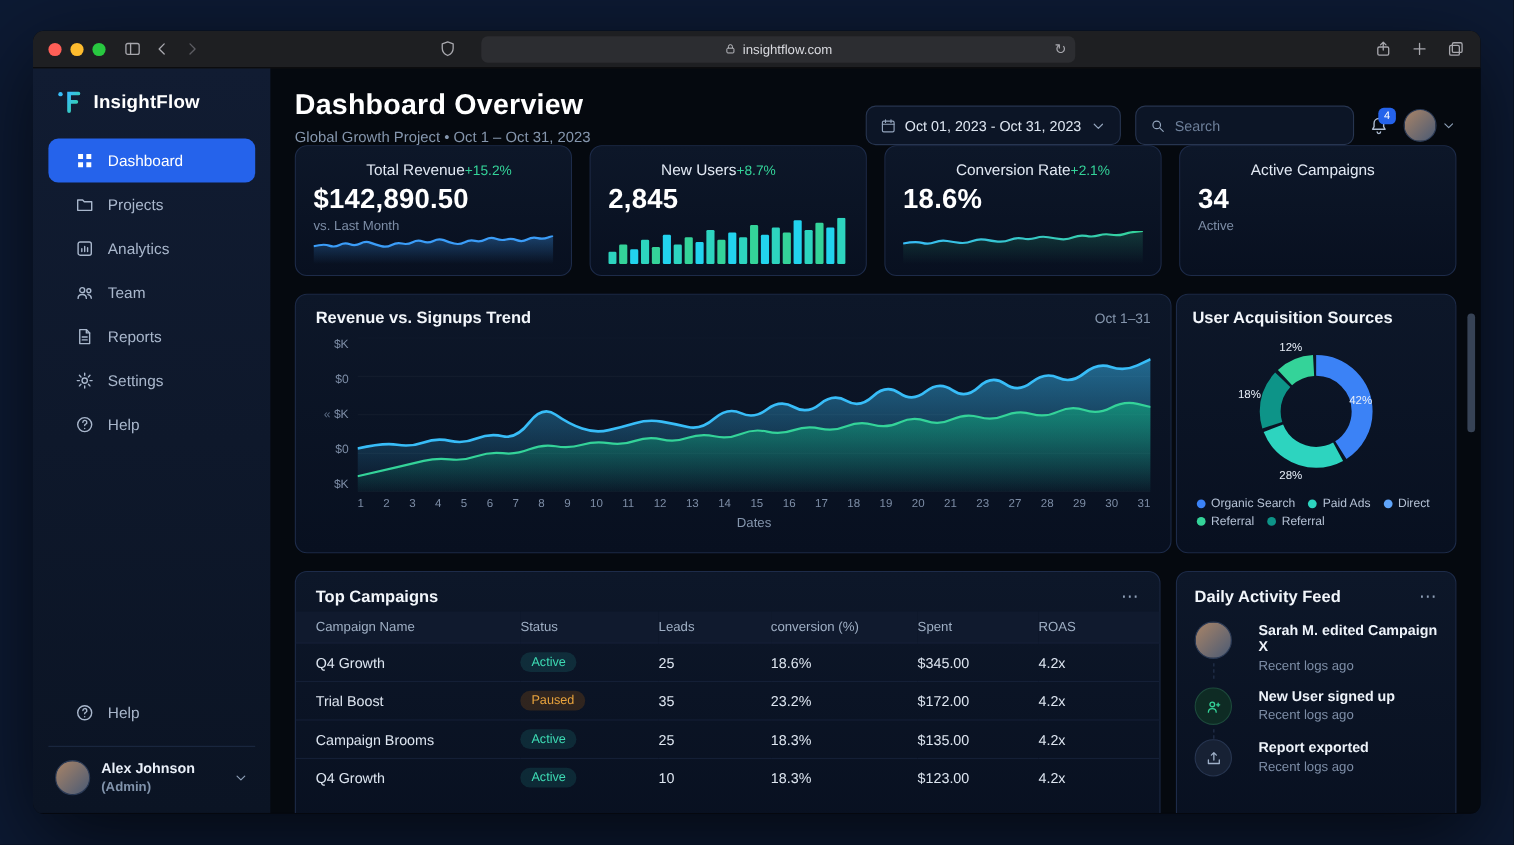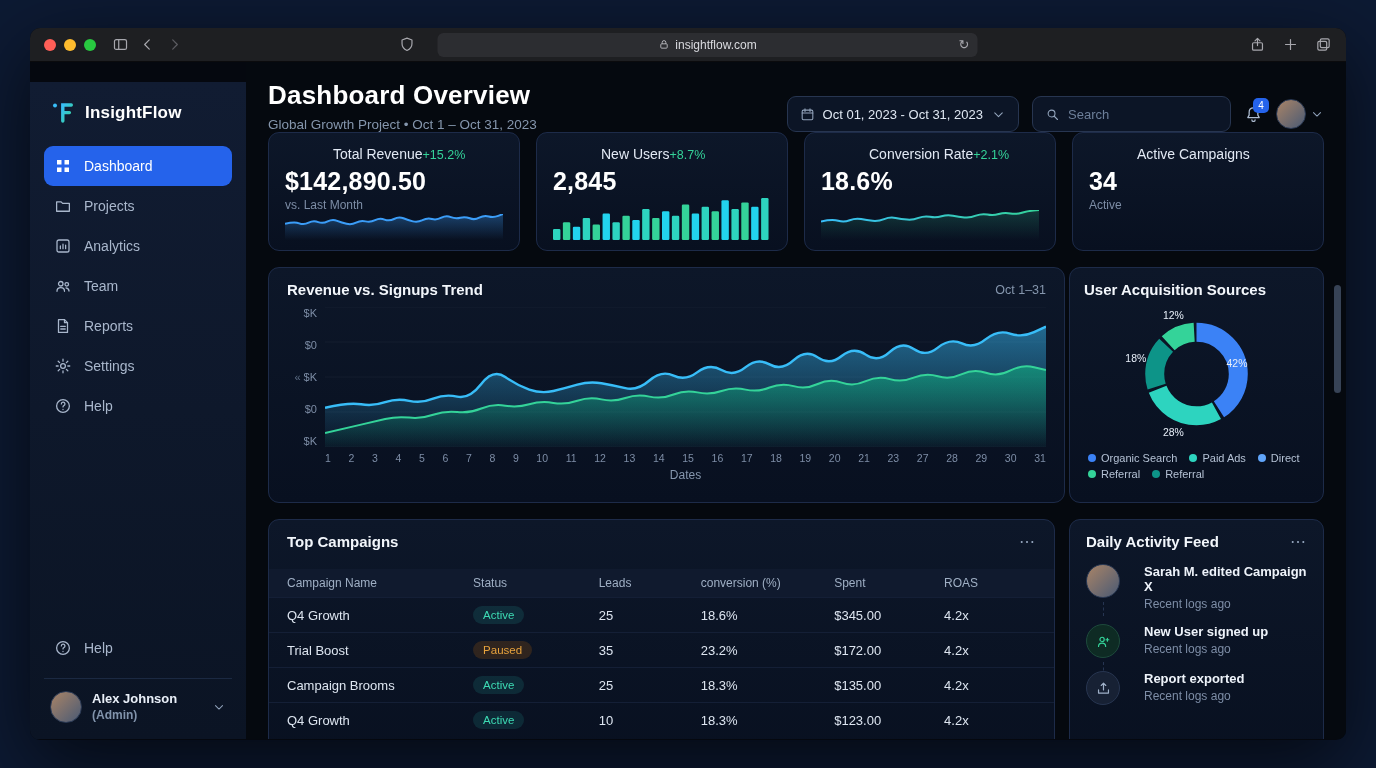--- a/index.html
+++ b/index.html
@@ -26,24 +26,24 @@
   .urlbar { width:540px; height:24px; background:#2c2d31; border-radius:6px;
             display:flex; align-items:center; justify-content:center; gap:6px;
             color:#d9dadf; font-size:12px; position:relative;margin-left:12px; }
   .urlbar svg { width:11px; height:11px; stroke:#c9cacf; fill:none; stroke-width:1.8; }
   .refresh { position:absolute; right:8px; color:#a7a7ad; font-size:13px; }
   .chrome-right { margin-left:auto; display:flex; gap:16px; }
 
   
   .app { display:flex; height:677px; }
   .sidebar { width:216px; background:linear-gradient(180deg,#111c32,#0b1424);
-             display:flex; flex-direction:column; padding:18px 14px 14px;margin-top:20px; }
+             display:flex; flex-direction:column; padding:18px 14px 14px; }
   .brand { display:flex; align-items:center; gap:9px; padding:0 6px; margin-bottom:20px; }
   .brand-name { color:#fff; font-weight:700; font-size:17px; letter-spacing:.2px; }
-  .nav-item { display:flex; align-items:center; gap:12px; height:40px; padding:0 10px;
+  .nav-item { display:flex; align-items:center; gap:12px; height:40px; padding:0 24px;
               border-radius:9px; color:#a9b7cc; font-size:14px; cursor:pointer; }
   .nav-item svg { width:18px; height:18px; stroke:currentColor; fill:none; stroke-width:1.7;
                   stroke-linecap:round; stroke-linejoin:round; flex-shrink:0; }
   .nav-item.active { background:#2563eb; color:#fff; }
   .sidebar-bottom { margin-top:auto; }
   .user-row { display:flex; align-items:center; gap:10px; padding:12px 6px 2px;
               border-top:1px solid #1b2942; margin-top:10px; }
   .avatar { border-radius:50%; background:linear-gradient(135deg,#a98467,#4a5a74);
             border:1px solid #2b3a55; flex-shrink:0; }
   .av-32{width:32px;height:32px} .av-30{width:30px;height:30px}
@@ -108,21 +108,21 @@
   .donut-card { height:236px; padding:13px 14px; display:flex; flex-direction:column; overflow:hidden; }
   #donut-svg { width:100%; height:152px; }
   .legend { display:flex; flex-wrap:wrap; gap:4px 12px; margin-top:2px; padding:0 4px; }
   .legend-item { display:flex; align-items:center; gap:5px; color:#b4c1d4; font-size:11px; }
   .dot { width:8px; height:8px; border-radius:50%; flex-shrink:0; }
 
   
   .row3 { display:grid; grid-template-columns:1fr 255px; gap:14px; }
   .table-card { height:250px; padding:12px 0 0; overflow:hidden; }
   .table-card .card-head { padding:0 18px; }
-  table { width:100%; border-collapse:collapse; margin-top:18px; table-layout:fixed; }
+  table { width:100%; border-collapse:collapse; margin-top:4px; table-layout:fixed; }
   thead tr { background:#101a2e; }
   th { font-size:12px; color:#9fafc4; font-weight:400; text-align:left; padding:7px 8px 7px 0; }
   th:first-child, td:first-child { padding-left:18px; }
   td { font-size:13px; color:#dde5f0; padding:8px 8px 8px 0; border-top:1px solid #141f36; }
   .pill { display:inline-block; padding:3px 10px; border-radius:999px; font-size:11.5px; }
   .pill.active { background:rgba(45,212,191,.13); color:#3ddbb4; }
   .pill.paused { background:rgba(217,119,6,.18); color:#e8a33d; }
 
   .feed-card { height:250px; padding:12px 16px; overflow:hidden; }
   .feed-item { display:flex; gap:24px; margin-top:13px; position:relative; }

